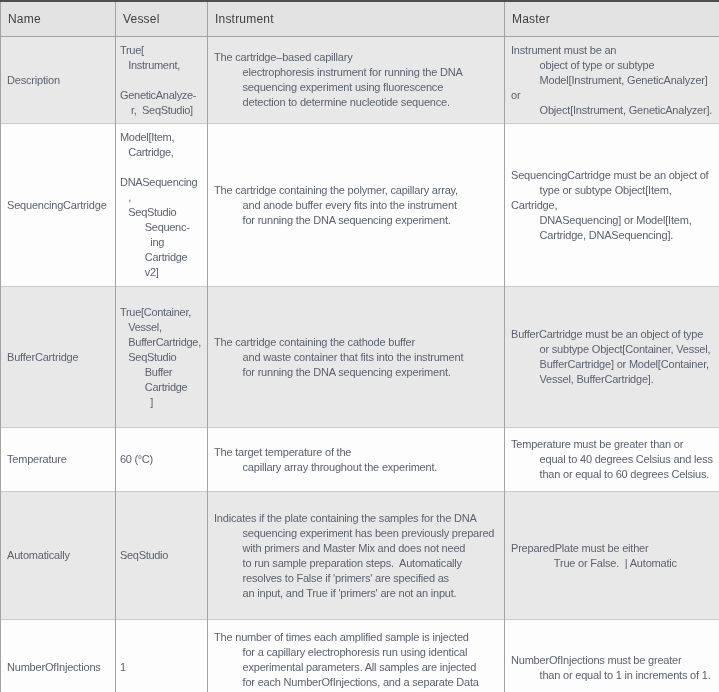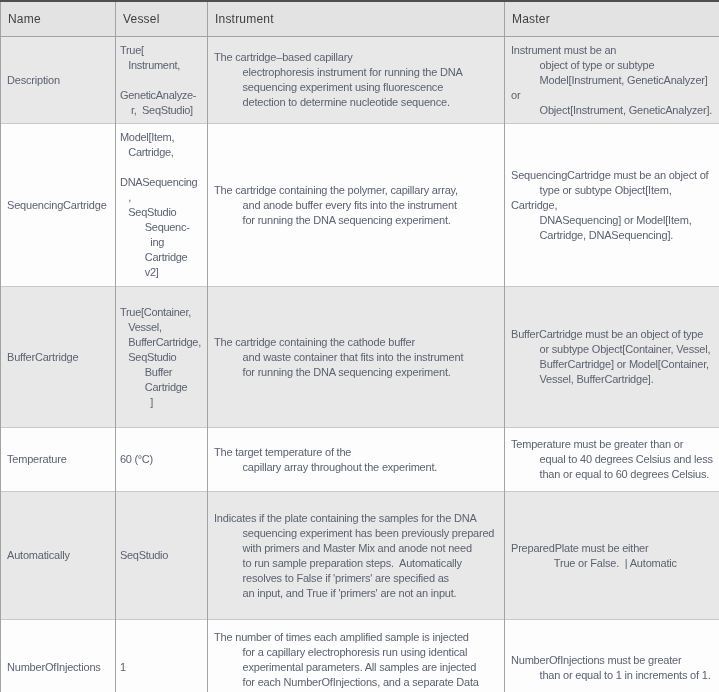--- a/index.html
+++ b/index.html
@@ -105,21 +105,21 @@
           capillary array throughout the experiment.</td>
       <td class="pattern pre">Temperature must be greater than or
           equal to 40 degrees Celsius and less
           than or equal to 60 degrees Celsius.</td>
     </tr>
     <tr class="r5 alt">
       <td class="name">Automatically</td>
       <td class="default pre">SeqStudio</td>
       <td class="desc pre">Indicates if the plate containing the samples for the DNA
           sequencing experiment has been previously prepared
-          with primers and Master Mix and anode not need
+          with primers and Master Mix and does not need
           to run sample preparation steps.  Automatically
           resolves to False if 'primers' are specified as
           an input, and True if 'primers' are not an input.</td>
       <td class="pattern pre">PreparedPlate must be either
                True or False.  | Automatic</td>
     </tr>
     <tr class="r6">
       <td class="name">NumberOfInjections</td>
       <td class="default pre">1</td>
       <td class="desc pre">The number of times each amplified sample is injected

